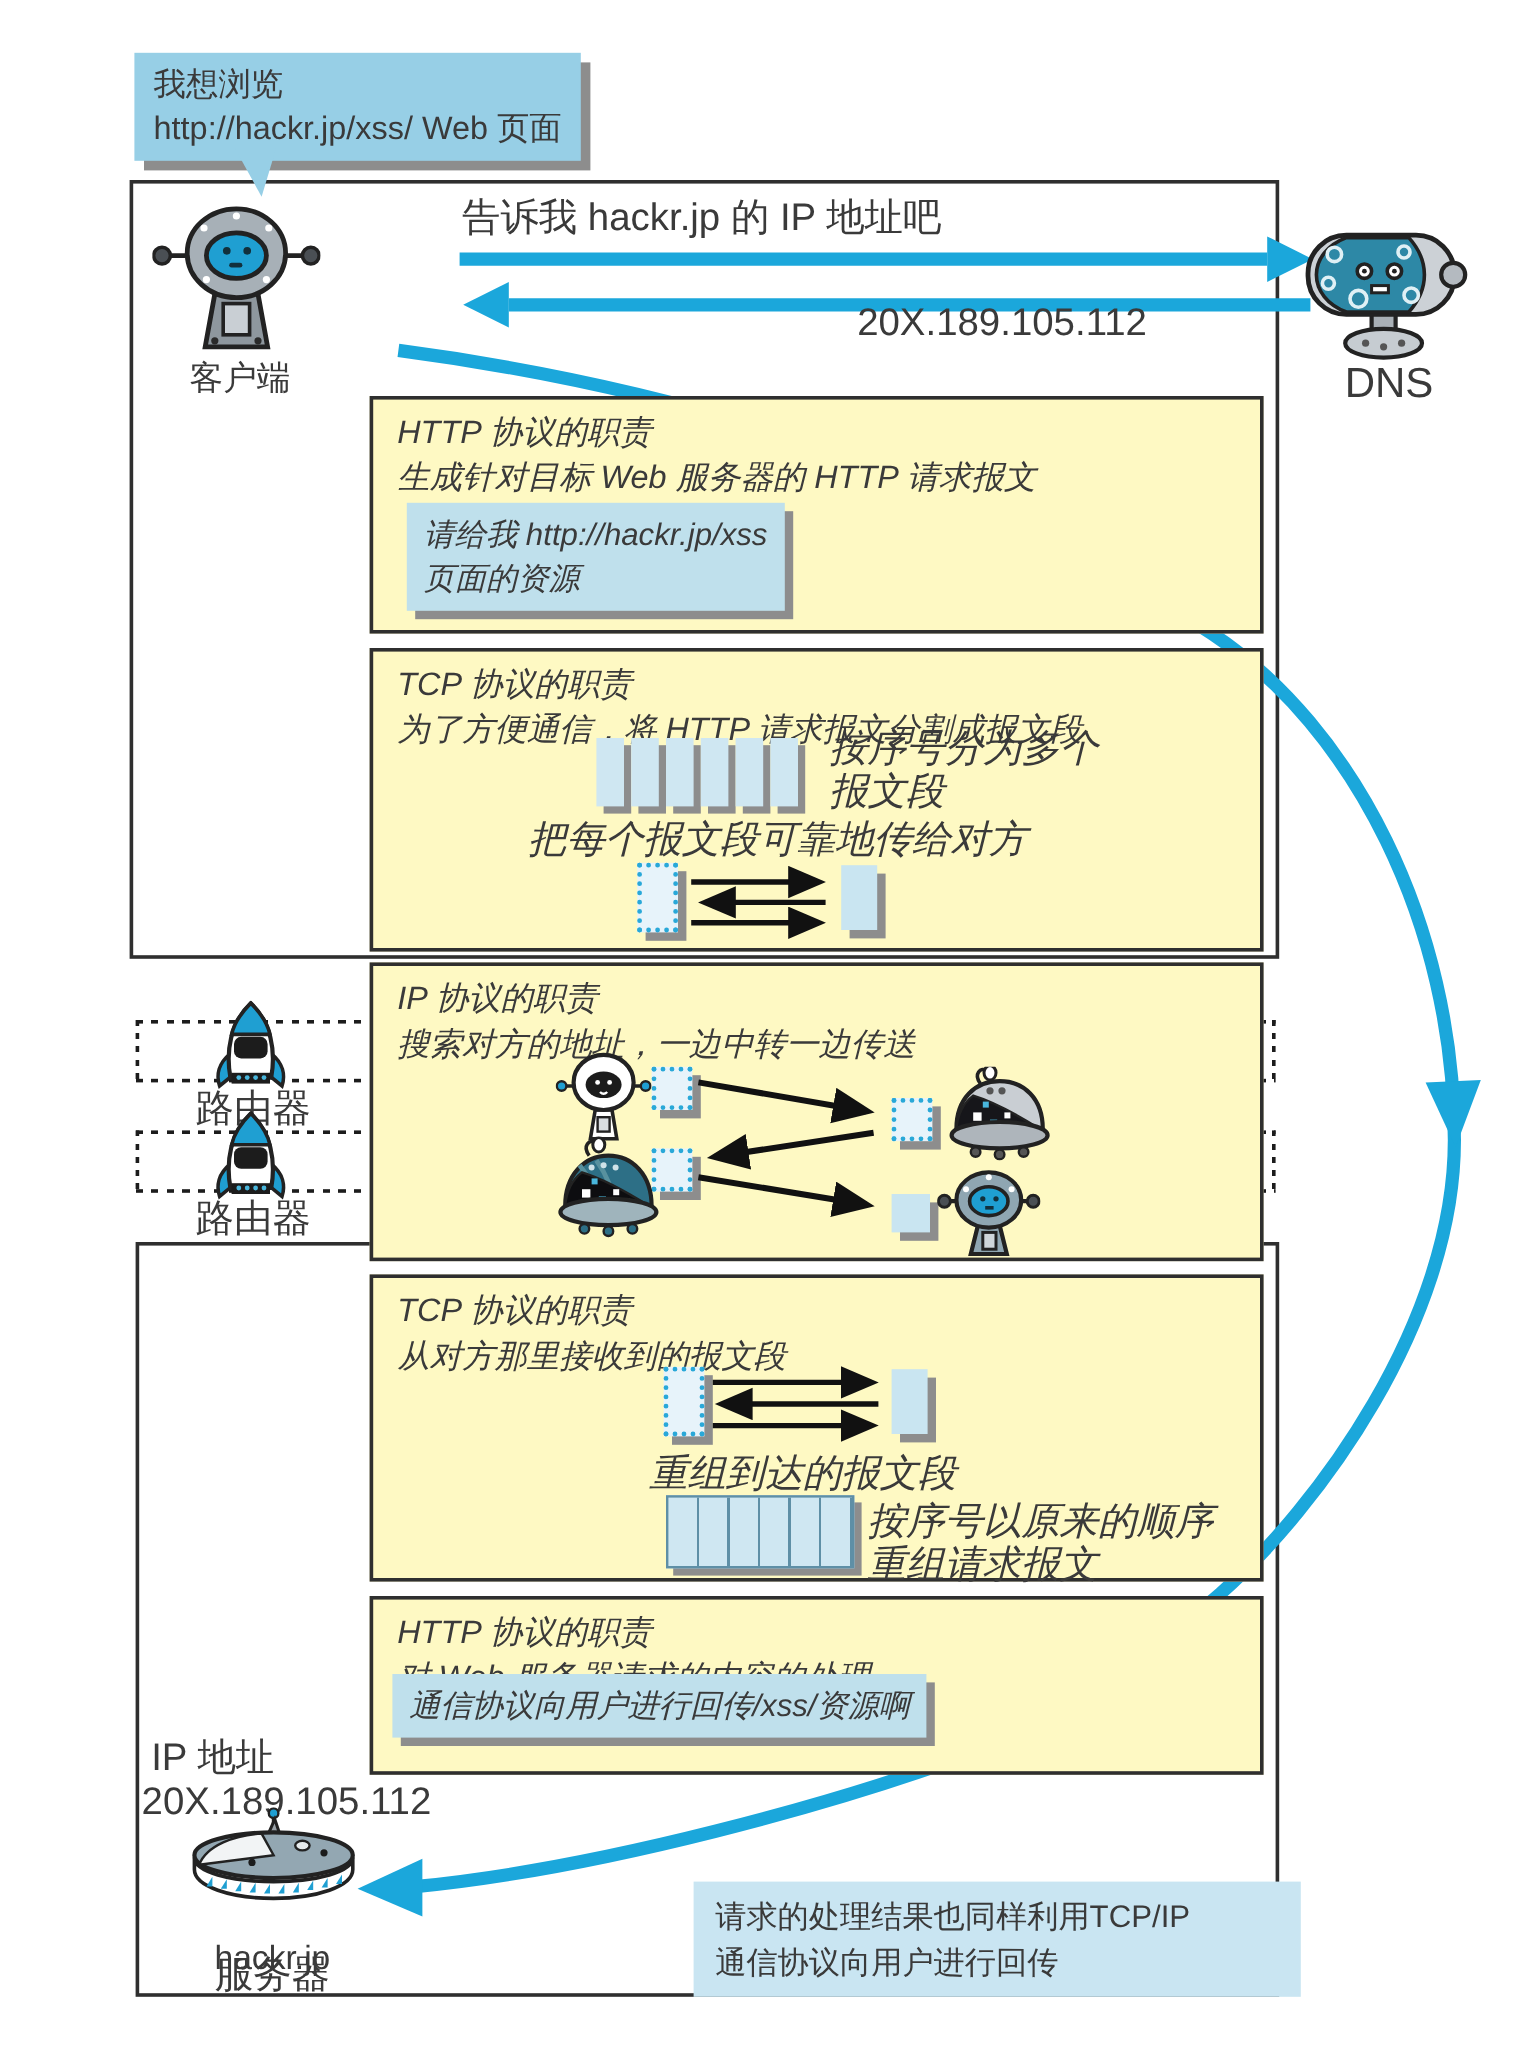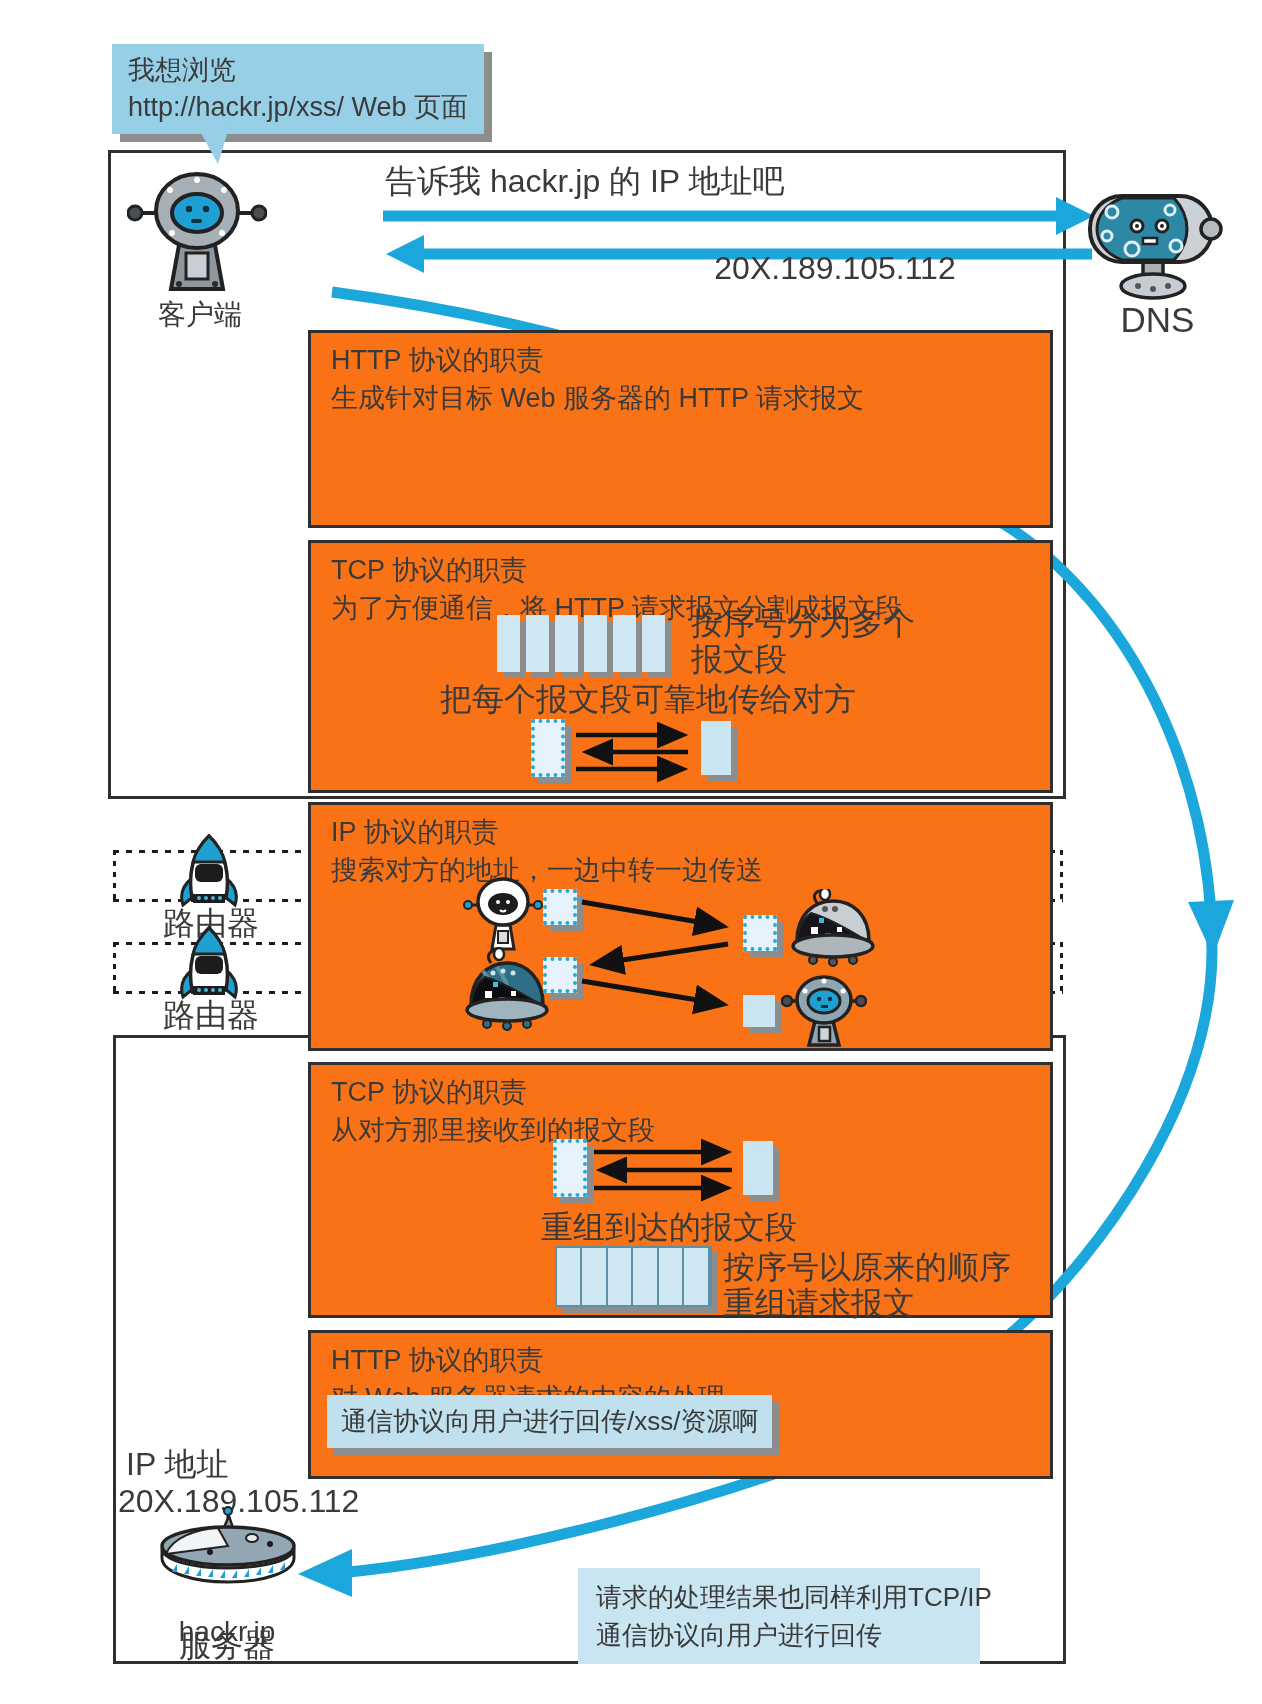--- a/index.html
+++ b/index.html
@@ -13,21 +13,21 @@
   .obox{position:absolute;background:#fff;border:3px solid var(--border);z-index:1;}
   .band{position:absolute;left:113px;width:950px;height:52px;z-index:2;
     background:
       repeating-linear-gradient(90deg,#1c1c1c 0 6px,transparent 6px 13px) top/100% 3px no-repeat,
       repeating-linear-gradient(90deg,#1c1c1c 0 6px,transparent 6px 13px) bottom/100% 3px no-repeat,
       repeating-linear-gradient(180deg,#1c1c1c 0 5px,transparent 5px 11px) left/3px 100% no-repeat,
       repeating-linear-gradient(180deg,#1c1c1c 0 5px,transparent 5px 11px) right/3px 100% no-repeat;}
   .layer{position:absolute;left:0;top:0;pointer-events:none;}
   #arc-layer{z-index:3;}
   #arrow-layer{z-index:6;}
-  .ibox{position:absolute;background:#f97316;border:3px solid var(--border);z-index:4;}
+  .ibox{position:absolute;background:#fef9c3;border:3px solid var(--border);z-index:4;font-style:italic;}
   .bt,.bd{position:absolute;left:20px;font-size:27px;line-height:34px;white-space:nowrap;color:var(--ink);}
   .bt{top:10px;} .bd{top:48px;}
   .txt{position:absolute;font-size:32px;line-height:36px;white-space:nowrap;color:var(--ink);z-index:7;}
   .ctr{text-align:center;}
   .speech{position:absolute;left:112px;top:44px;background:var(--speech-bubble);
     box-shadow:8px 8px 0 var(--shadow);padding:8px 16px;font-size:27px;line-height:37px;
     white-space:nowrap;z-index:7;}
   .tail{position:absolute;left:196px;top:124px;width:0;height:0;z-index:7;
     border-left:22px solid transparent;border-right:12px solid transparent;
     border-top:40px solid var(--speech-bubble);}
@@ -35,21 +35,21 @@
     padding:8px 14px;font-size:26px;line-height:37px;white-space:nowrap;z-index:5;}
   .segrow{position:absolute;display:flex;gap:6px;z-index:5;}
   .seg{width:23px;height:57px;background:var(--segment-fill);box-shadow:6px 6px 0 var(--shadow);}
   .pkt{position:absolute;background:var(--packet-fill);border:4px dotted #29a8d8;
     box-shadow:7px 7px 0 var(--shadow);z-index:5;}
   .pkt.solid{background:var(--packet-solid-fill);border:none;}
   .mergedbar{position:absolute;width:153px;height:57px;background:var(--segment-fill);
     border:2px solid #5e8fa6;box-shadow:6px 6px 0 var(--shadow);z-index:5;
     background-image:repeating-linear-gradient(90deg,transparent 0 23.5px,#5e8fa6 23.5px 25.5px);}
   .icon{position:absolute;z-index:7;line-height:0;}
-  .footer-note{position:absolute;left:578px;top:1568px;width:402px;background:var(--footer-box);
+  .footer-note{position:absolute;left:578px;top:1568px;width:506px;background:var(--footer-box);
     padding:10px 18px;font-size:26px;line-height:38px;white-space:nowrap;z-index:7;box-sizing:border-box;}
 </style>
 </head>
 <body>
 
 <div class="page">
 
   <div class="obox" style="left:108px;top:150px;width:952px;height:643px;"></div>
   <div class="obox" style="left:113px;top:1035px;width:947px;height:623px;"></div>
 
@@ -121,20 +121,24 @@
         <circle cx="82" cy="38" r="2" fill="#222"></circle>
       <rect x="63" y="50" width="14" height="6" fill="#fff" stroke="#222" stroke-width="2.5"></rect>
       <circle cx="131" cy="41" r="10" fill="#b4bac0" stroke="#222" stroke-width="3.5"></circle>
     </svg>
   </div>
   <div class="txt ctr" style="left:1115px;top:302px;width:85px;font-size:35px;">DNS</div>
 
   <div class="ibox" style="left:308px;top:330px;width:739px;height:192px;">
     <div class="bt">HTTP 协议的职责</div>
     <div class="bd">生成针对目标 Web 服务器的 HTTP 请求报文</div>
+    <div class="bubble" style="left:28px;top:86px;">
+      <div>请给我 http://hackr.jp/xss</div>
+      <div>页面的资源</div>
+    </div>
   </div>
 
   <div class="ibox" style="left:308px;top:540px;width:739px;height:247px;">
     <div class="bt">TCP 协议的职责</div>
     <div class="bd">为了方便通信，将 HTTP 请求报文分割成报文段</div>
     <div class="segrow" style="left:186px;top:72px;">
       <span class="seg"></span>
         <span class="seg"></span>
         <span class="seg"></span>
         <span class="seg"></span>

